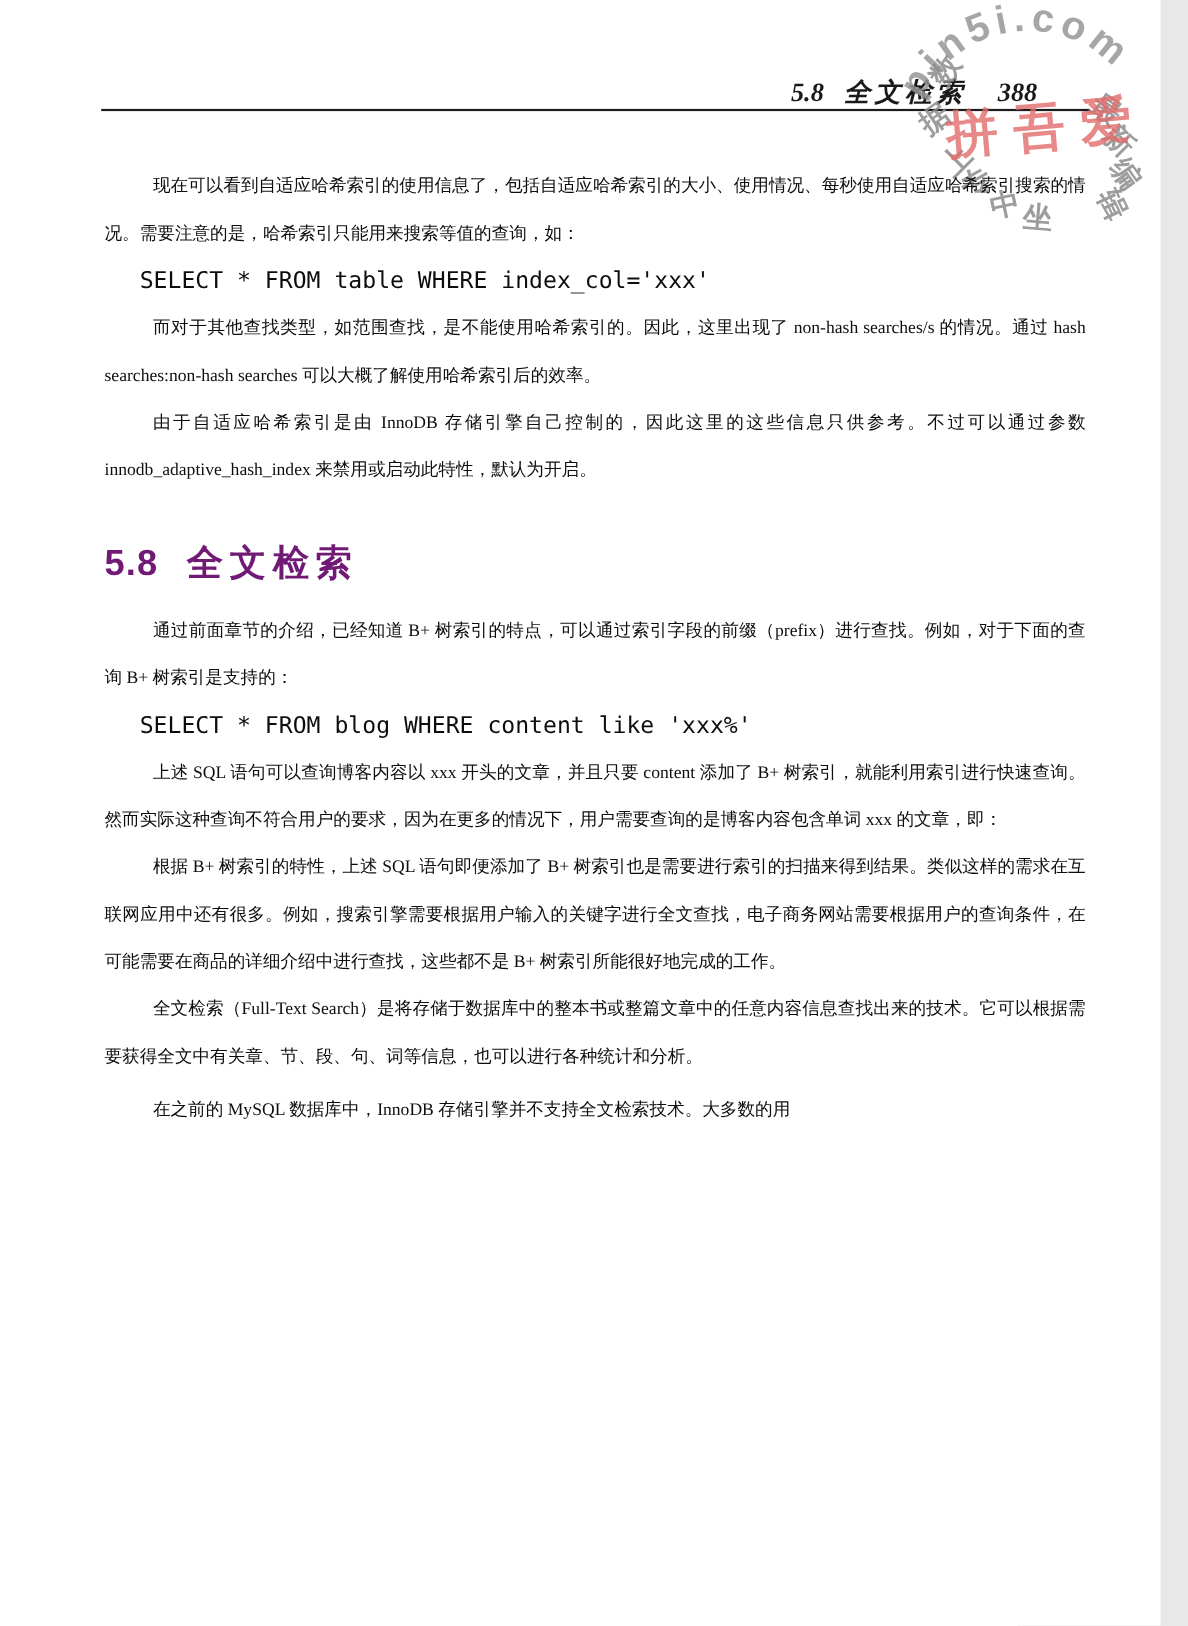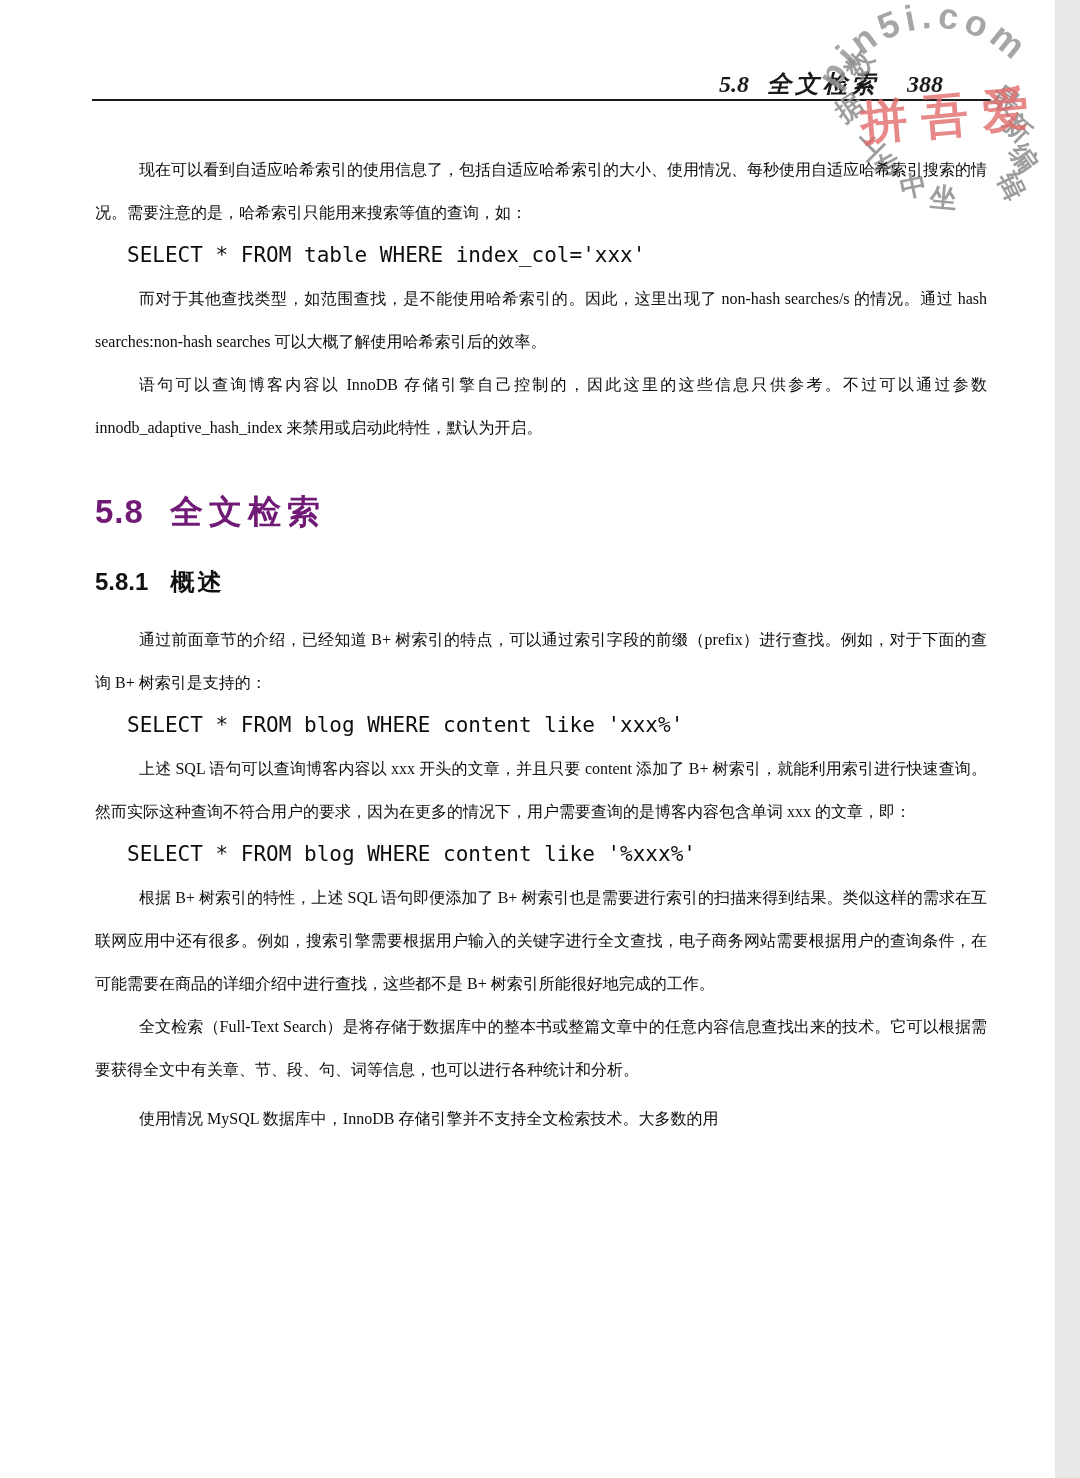--- a/index.html
+++ b/index.html
@@ -87,38 +87,34 @@
   </div>
 
   <main class="content">
 
     <p class="body-par">现在可以看到自适应哈希索引的使用信息了，包括自适应哈希索引的大小、使用情况、每秒使用自适应哈希索引搜索的情况。需要注意的是，哈希索引只能用来搜索等值的查询，如：</p>
 
     <pre class="code-line">SELECT * FROM table WHERE index_col='xxx'</pre>
 
     <p class="body-par">而对于其他查找类型，如范围查找，是不能使用哈希索引的。因此，这里出现了 non-hash searches/s 的情况。通过 hash searches:non-hash searches 可以大概了解使用哈希索引后的效率。</p>
 
-    <p class="body-par">语句可以查询博客内容以 InnoDB 存储引擎自己控制的，因此这里的这些信息只供参考。不过可以通过参数 innodb_adaptive_hash_index 来禁用或启动此特性，默认为开启。</p>
+    <p class="body-par">由于自适应哈希索引是由 InnoDB 存储引擎自己控制的，因此这里的这些信息只供参考。不过可以通过参数 innodb_adaptive_hash_index 来禁用或启动此特性，默认为开启。</p>
 
     <h2 class="sec-heading">
       <span class="h-num">5.8</span><span class="h-title">全文检索</span>
     </h2>
 
-    <h3 class="sub-heading">
-      <span class="h-num">5.8.1</span><span class="h-title">概述</span>
-    </h3>
 
     <p class="body-par after-sub">通过前面章节的介绍，已经知道 B+ 树索引的特点，可以通过索引字段的前缀（prefix）进行查找。例如，对于下面的查询 B+ 树索引是支持的：</p>
 
     <pre class="code-line">SELECT * FROM blog WHERE content like 'xxx%'</pre>
 
     <p class="body-par">上述 SQL 语句可以查询博客内容以 xxx 开头的文章，并且只要 content 添加了 B+ 树索引，就能利用索引进行快速查询。然而实际这种查询不符合用户的要求，因为在更多的情况下，用户需要查询的是博客内容包含单词 xxx 的文章，即：</p>
 
-    <pre class="code-line">SELECT * FROM blog WHERE content like '%xxx%'</pre>
 
     <p class="body-par">根据 B+ 树索引的特性，上述 SQL 语句即便添加了 B+ 树索引也是需要进行索引的扫描来得到结果。类似这样的需求在互联网应用中还有很多。例如，搜索引擎需要根据用户输入的关键字进行全文查找，电子商务网站需要根据用户的查询条件，在可能需要在商品的详细介绍中进行查找，这些都不是 B+ 树索引所能很好地完成的工作。</p>
 
     <p class="body-par">全文检索（Full-Text Search）是将存储于数据库中的整本书或整篇文章中的任意内容信息查找出来的技术。它可以根据需要获得全文中有关章、节、段、句、词等信息，也可以进行各种统计和分析。</p>
 
-    <p class="body-par last-par">使用情况 MySQL 数据库中，InnoDB 存储引擎并不支持全文检索技术。大多数的用</p>
+    <p class="body-par last-par">在之前的 MySQL 数据库中，InnoDB 存储引擎并不支持全文检索技术。大多数的用</p>
 
   </main>
 </div>
 
 </body></html>

